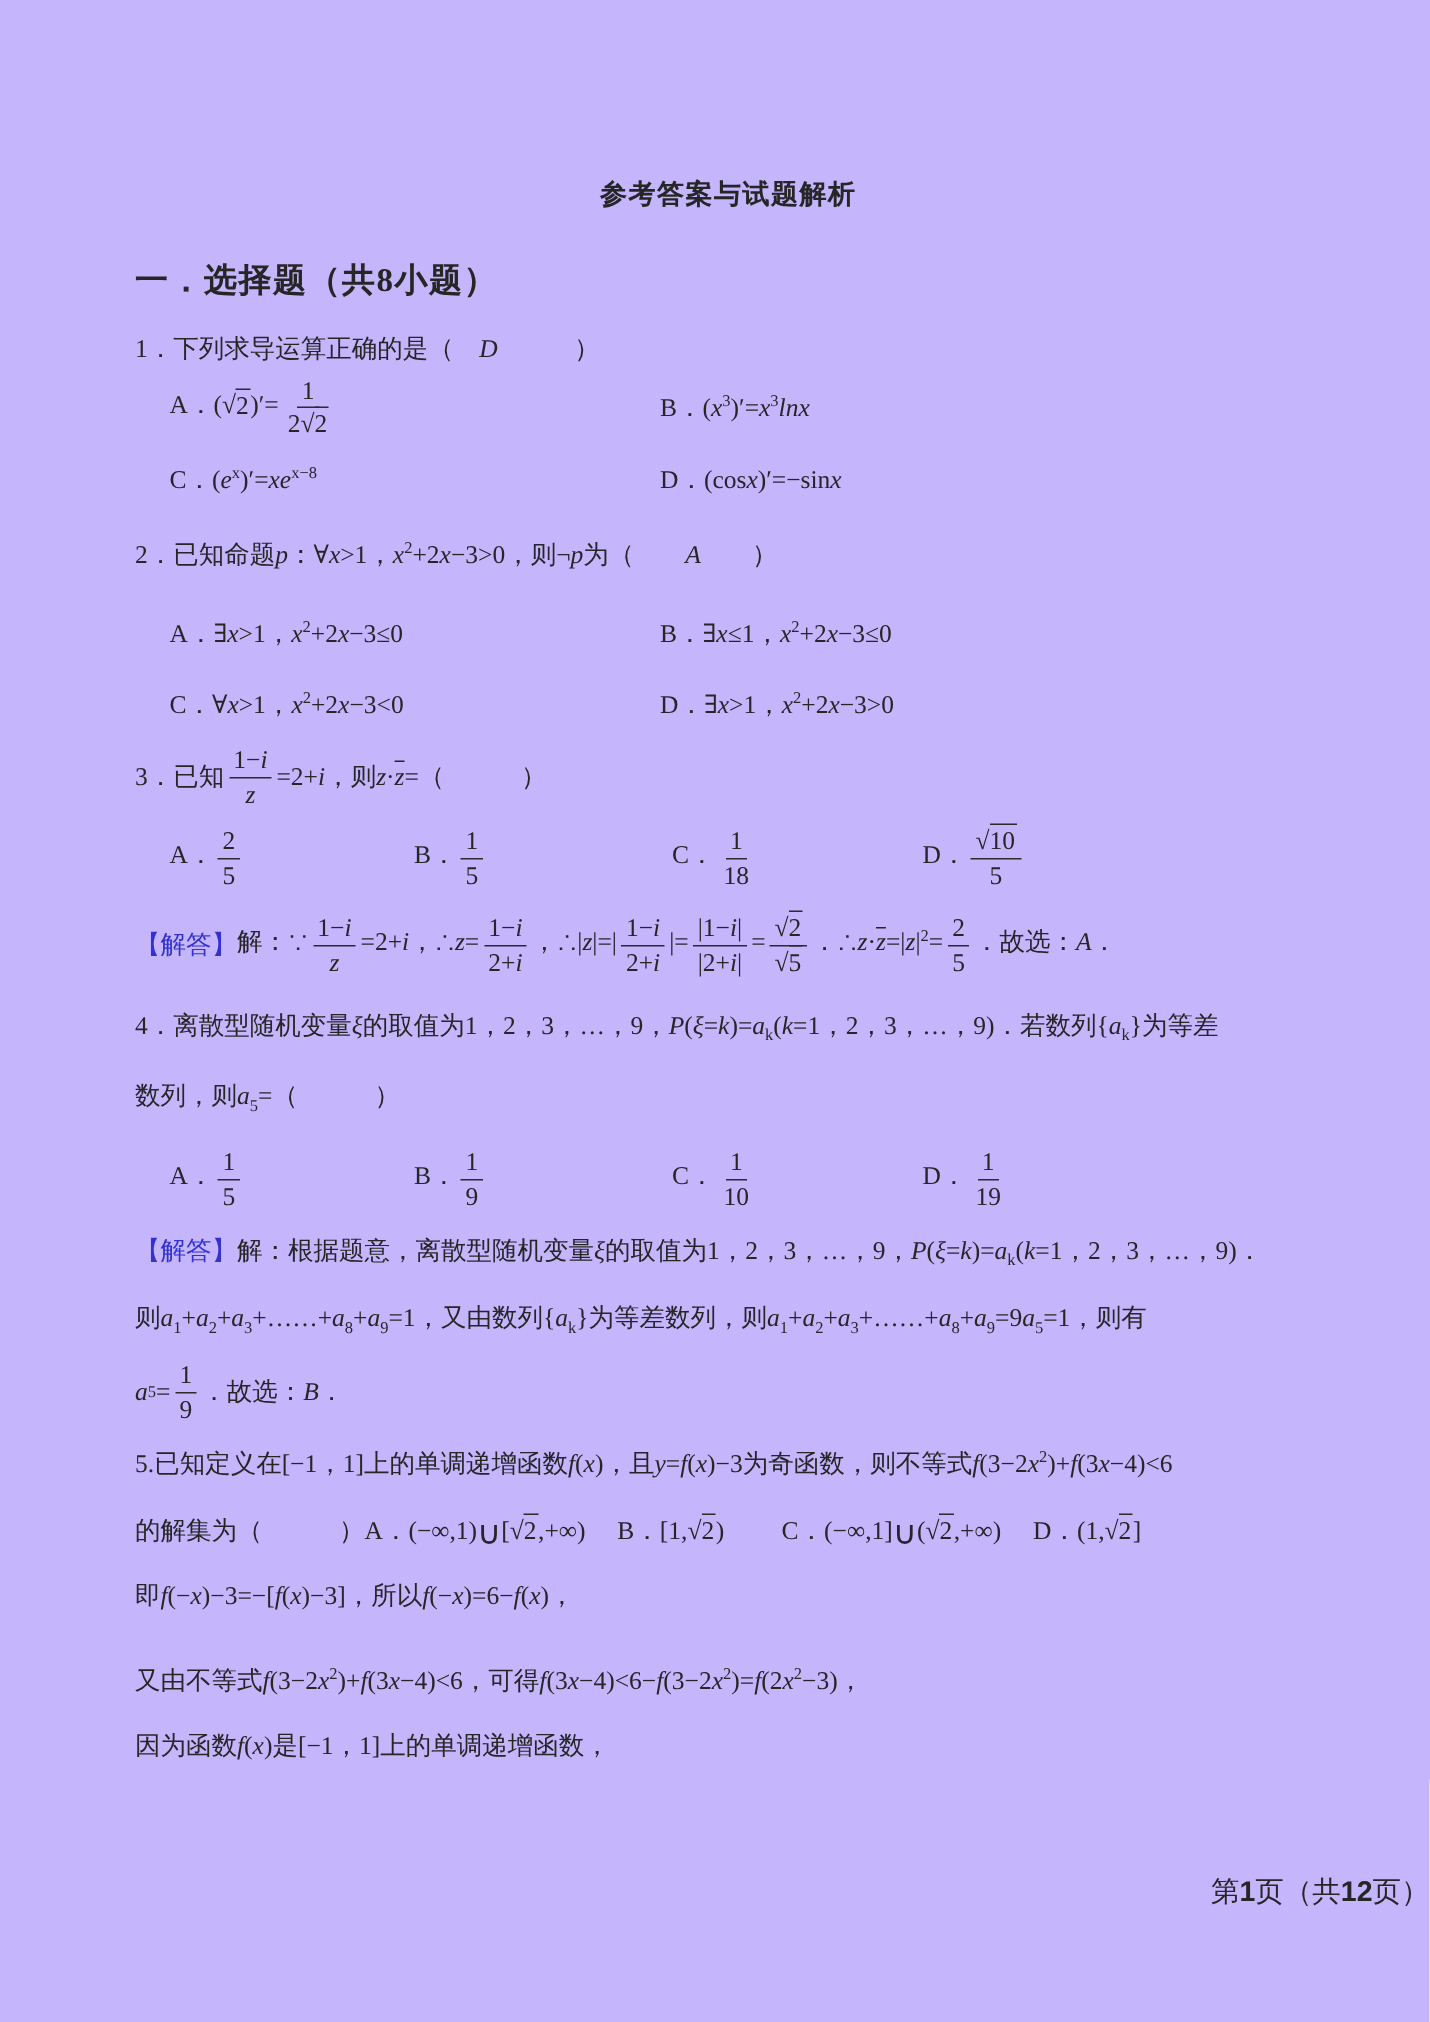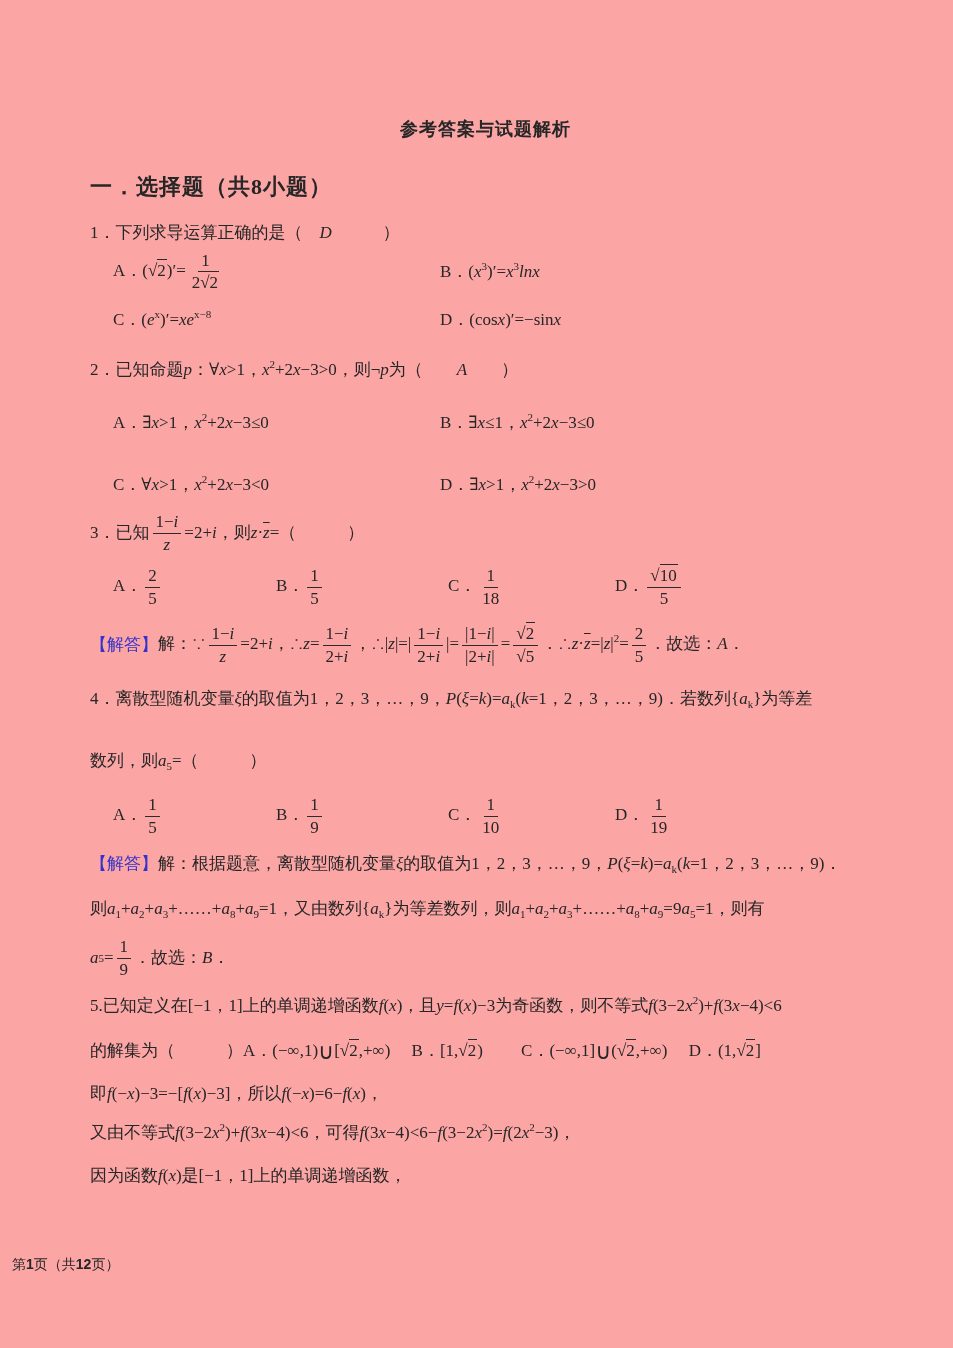--- a/index.html
+++ b/index.html
@@ -1,17 +1,17 @@
 <!DOCTYPE html>
 <html><head>
 <meta charset="utf-8">
 <style>
   html,body{margin:0;padding:0;background:#e9e9e9;}
   .page{
-    width:953px;height:1348px;margin:0 auto;background:#fca5a5;
+    width:953px;height:1348px;margin:0 auto;background:#c4b5fd;
     box-sizing:border-box;padding:116px 72px 0 90px;position:relative;
     font-family:"Liberation Serif","DejaVu Serif",serif;
     color:#262626;font-size:17px;line-height:1.55;
   }
   .title{text-align:center;font-weight:bold;font-size:18px;
     font-family:"Liberation Sans","DejaVu Sans",sans-serif;letter-spacing:1px;}
   .section{font-weight:bold;font-size:22px;margin-top:26px;letter-spacing:1px;}
   .stem{margin-top:16px;}
   .line{min-height:27px;}
   
@@ -26,27 +26,27 @@
   .fr{display:inline-flex;flex-direction:column;align-items:center;
       vertical-align:middle;margin:0 3px;line-height:1.25;text-align:center;}
   .fr .nu{border-bottom:1px solid #2b2b2b;padding:0 3px;}
   .fr .de{padding:0 3px;}
   .rt{white-space:nowrap;}
   .rt .ov{border-top:1px solid #2b2b2b;padding:1px 1px 0 0;}
   .bar{text-decoration:overline;}
   .cup{font-size:22px;line-height:0;vertical-align:-3px;font-family:"DejaVu Sans",sans-serif;}
   .ans{color:#3333cc;}
   .sol{margin-top:8px;}
-  .footer{position:absolute;left:12px;right:0;bottom:72px;text-align:left;
-    font-size:14px;}
+  .footer{position:absolute;left:0;right:0;bottom:72px;text-align:right;
+    font-size:19px;}
   .footer b{font-family:"Liberation Sans","DejaVu Sans",sans-serif;}
   
   .mt4{margin-top:4px}.mt8{margin-top:0}.mt10{margin-top:10px}
-  .mt14{margin-top:12px}.mt16{margin-top:16px}.mt18{margin-top:18px}
-  .mt20{margin-top:35px}.mt24{margin-top:24px}.mt26{margin-top:26px}
+  .mt14{margin-top:30px}.mt16{margin-top:16px}.mt18{margin-top:18px}
+  .mt20{margin-top:20px}.mt24{margin-top:24px}.mt26{margin-top:26px}
   .tall{min-height:50px;display:flex;align-items:center;flex-wrap:wrap;}
 </style>
 </head>
 <body>
 
 <div class="page">
 
   <div class="title">参考答案与试题解析</div>
 
   <div class="section">一．选择题（共8小题）</div>

